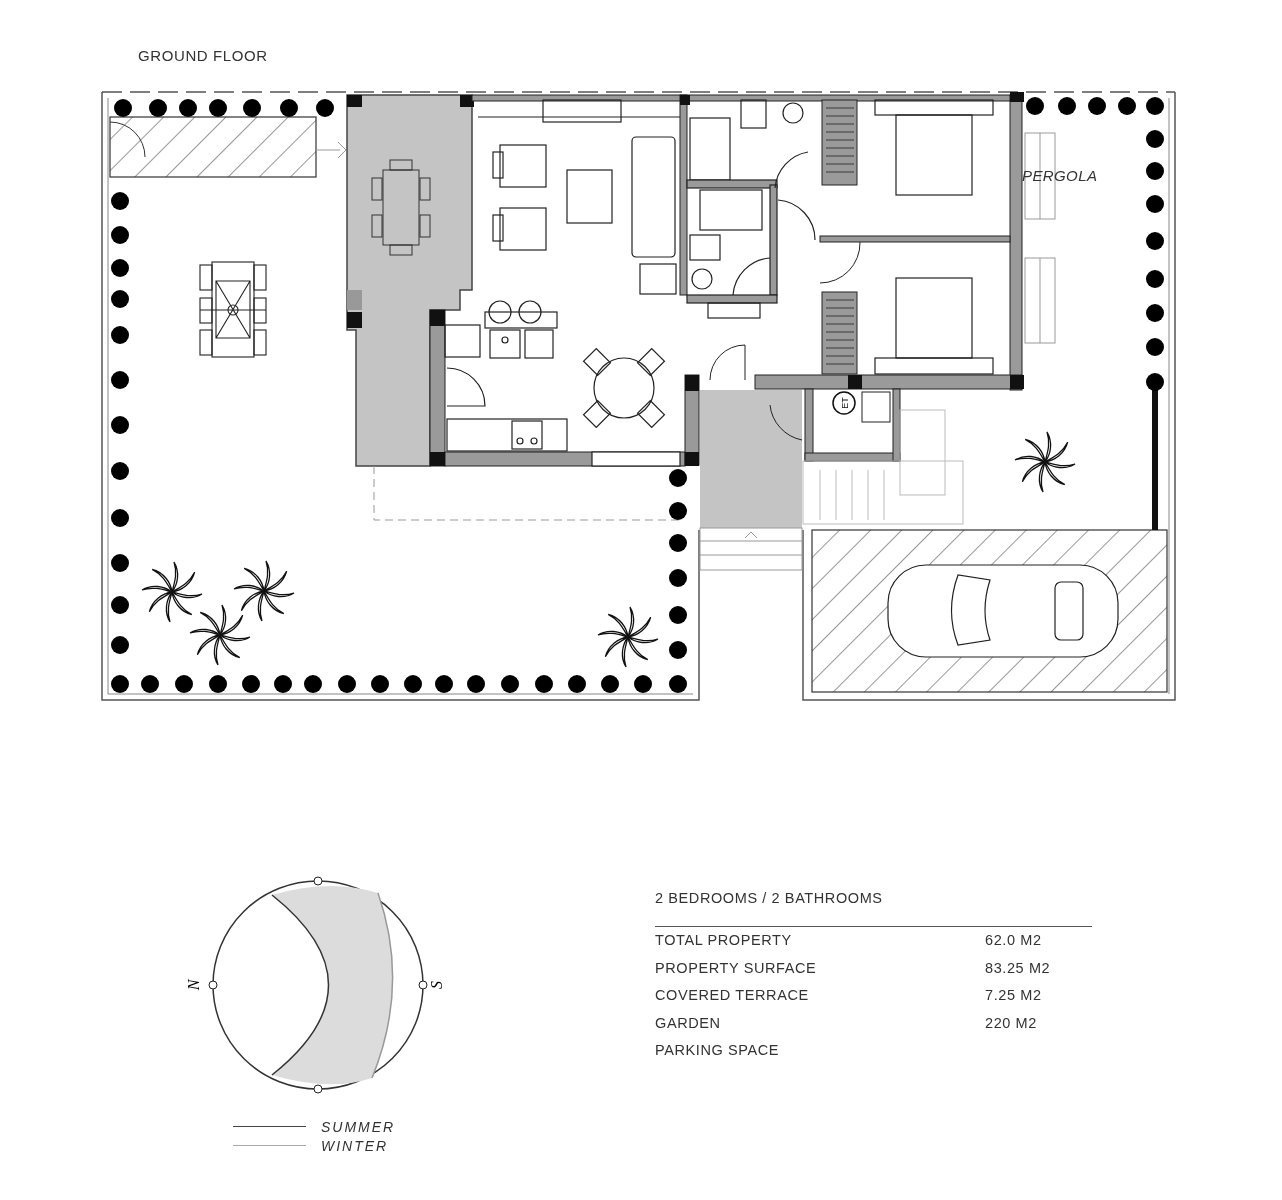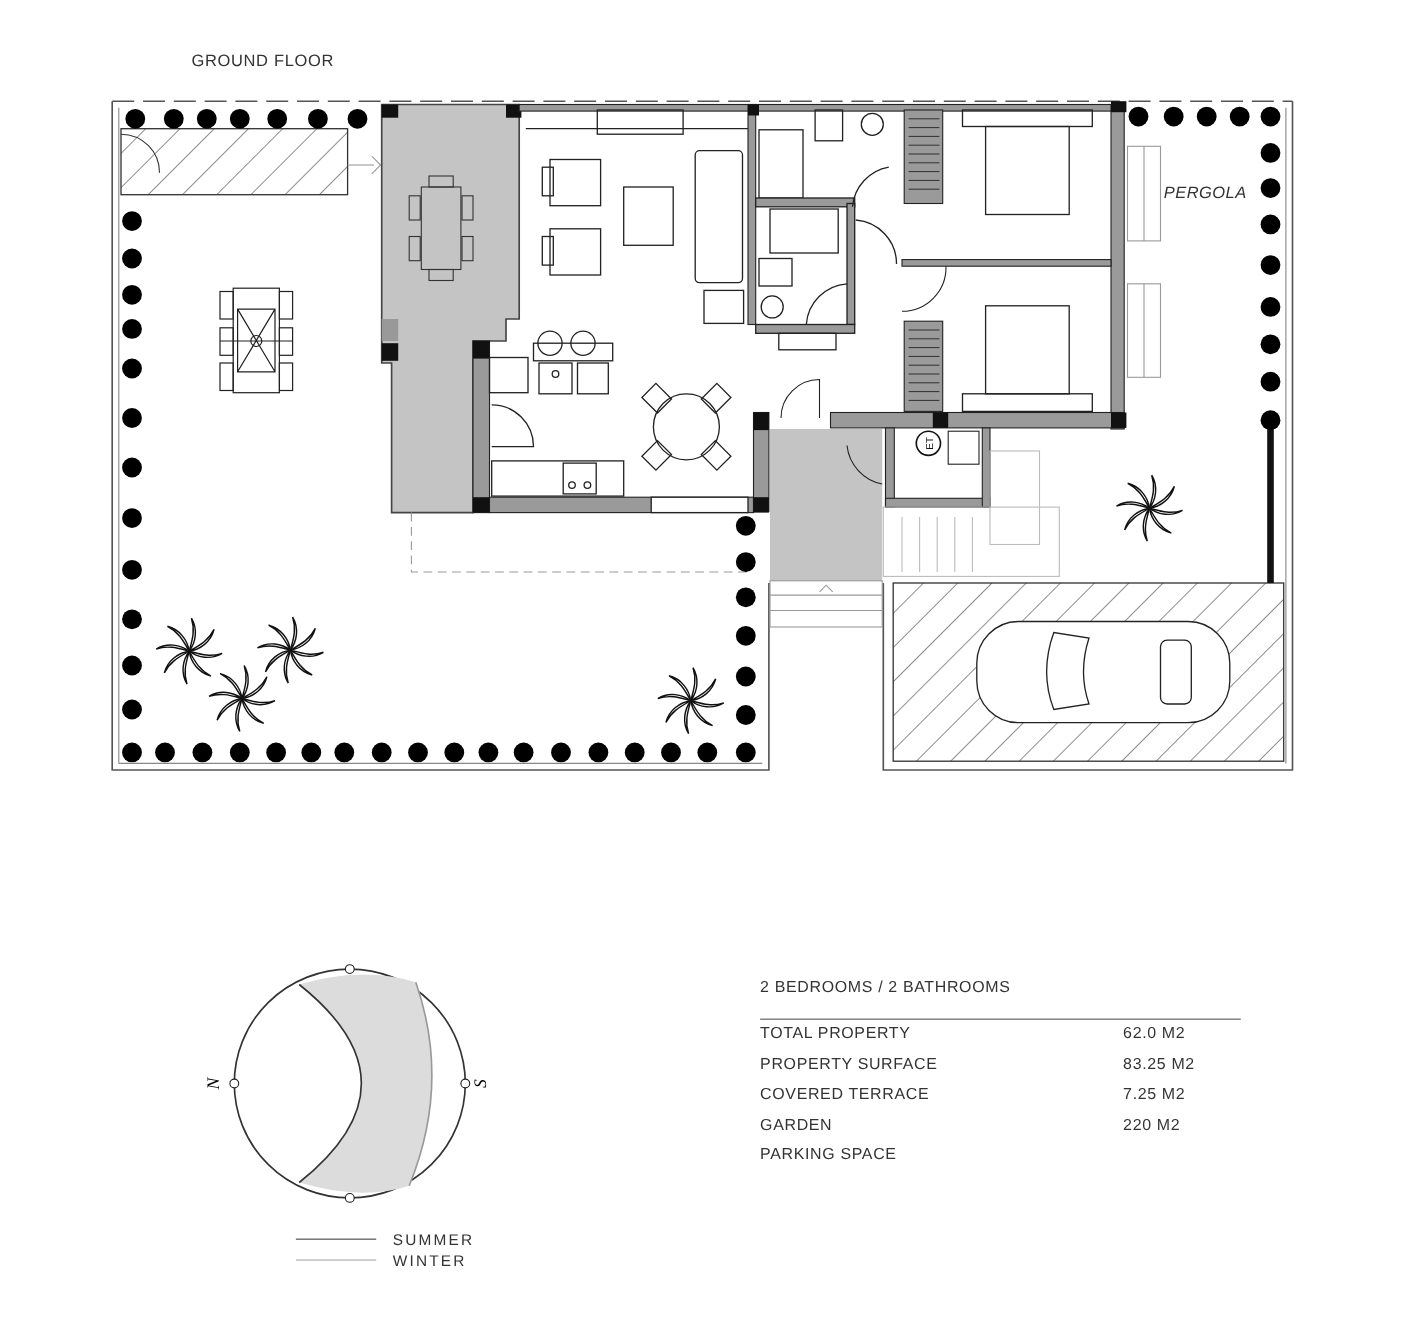--- a/index.html
+++ b/index.html
@@ -1,28 +1,28 @@
 <!DOCTYPE html>
 <html><head>
 <meta charset="utf-8">
 <style>
   html, body { margin: 0; padding: 0; background: #ffffff; }
   body { width: 1282px; height: 1200px; position: relative; overflow: hidden; font-family: "Liberation Sans", sans-serif; color: #2b2b2b; }
-  .abs { position: absolute; margin-left: 36px; }
+  .abs { position: absolute; }
   .title { left: 138px; top: 47px; font-size: 15px; letter-spacing: 0.6px; color: #333; }
   .pergola { left: 1022px; top: 167px; font-size: 15px; letter-spacing: 0.4px; color: #333; font-style: italic; }
   svg.plan { position: absolute; left: 0; top: 0; }
   .specs { left: 655px; top: 890px; width: 437px; }
   .specs-head { font-size: 14.5px; letter-spacing: 0.6px; padding-bottom: 20px; border-bottom: 1.5px solid #555; color: #333; }
   .spec-row { display: flex; font-size: 14.5px; letter-spacing: 0.6px; height: 27.5px; line-height: 27.5px; color: #333; }
   .spec-row:first-of-type { margin-top: 8px; }
   .spec-label { width: 330px; }
   .spec-value { flex: 1; }
   .legend { left: 233px; top: 1117px; }
-  .legend-row { display: flex; align-items: center; height: 19px; }
+  .legend-row { display: flex; align-items: center; height: 19px; font-style: italic; }
   .legend-line { width: 73px; height: 0; margin-right: 15px; }
   .legend-line.summer { border-top: 1.5px solid #444; }
   .legend-line.winter { border-top: 1.5px solid #aaa; }
   .legend-label { font-size: 14px; letter-spacing: 2px; color: #333; }
 </style>
 </head>
 <body>
 
 <div class="abs title">GROUND FLOOR</div>
 

